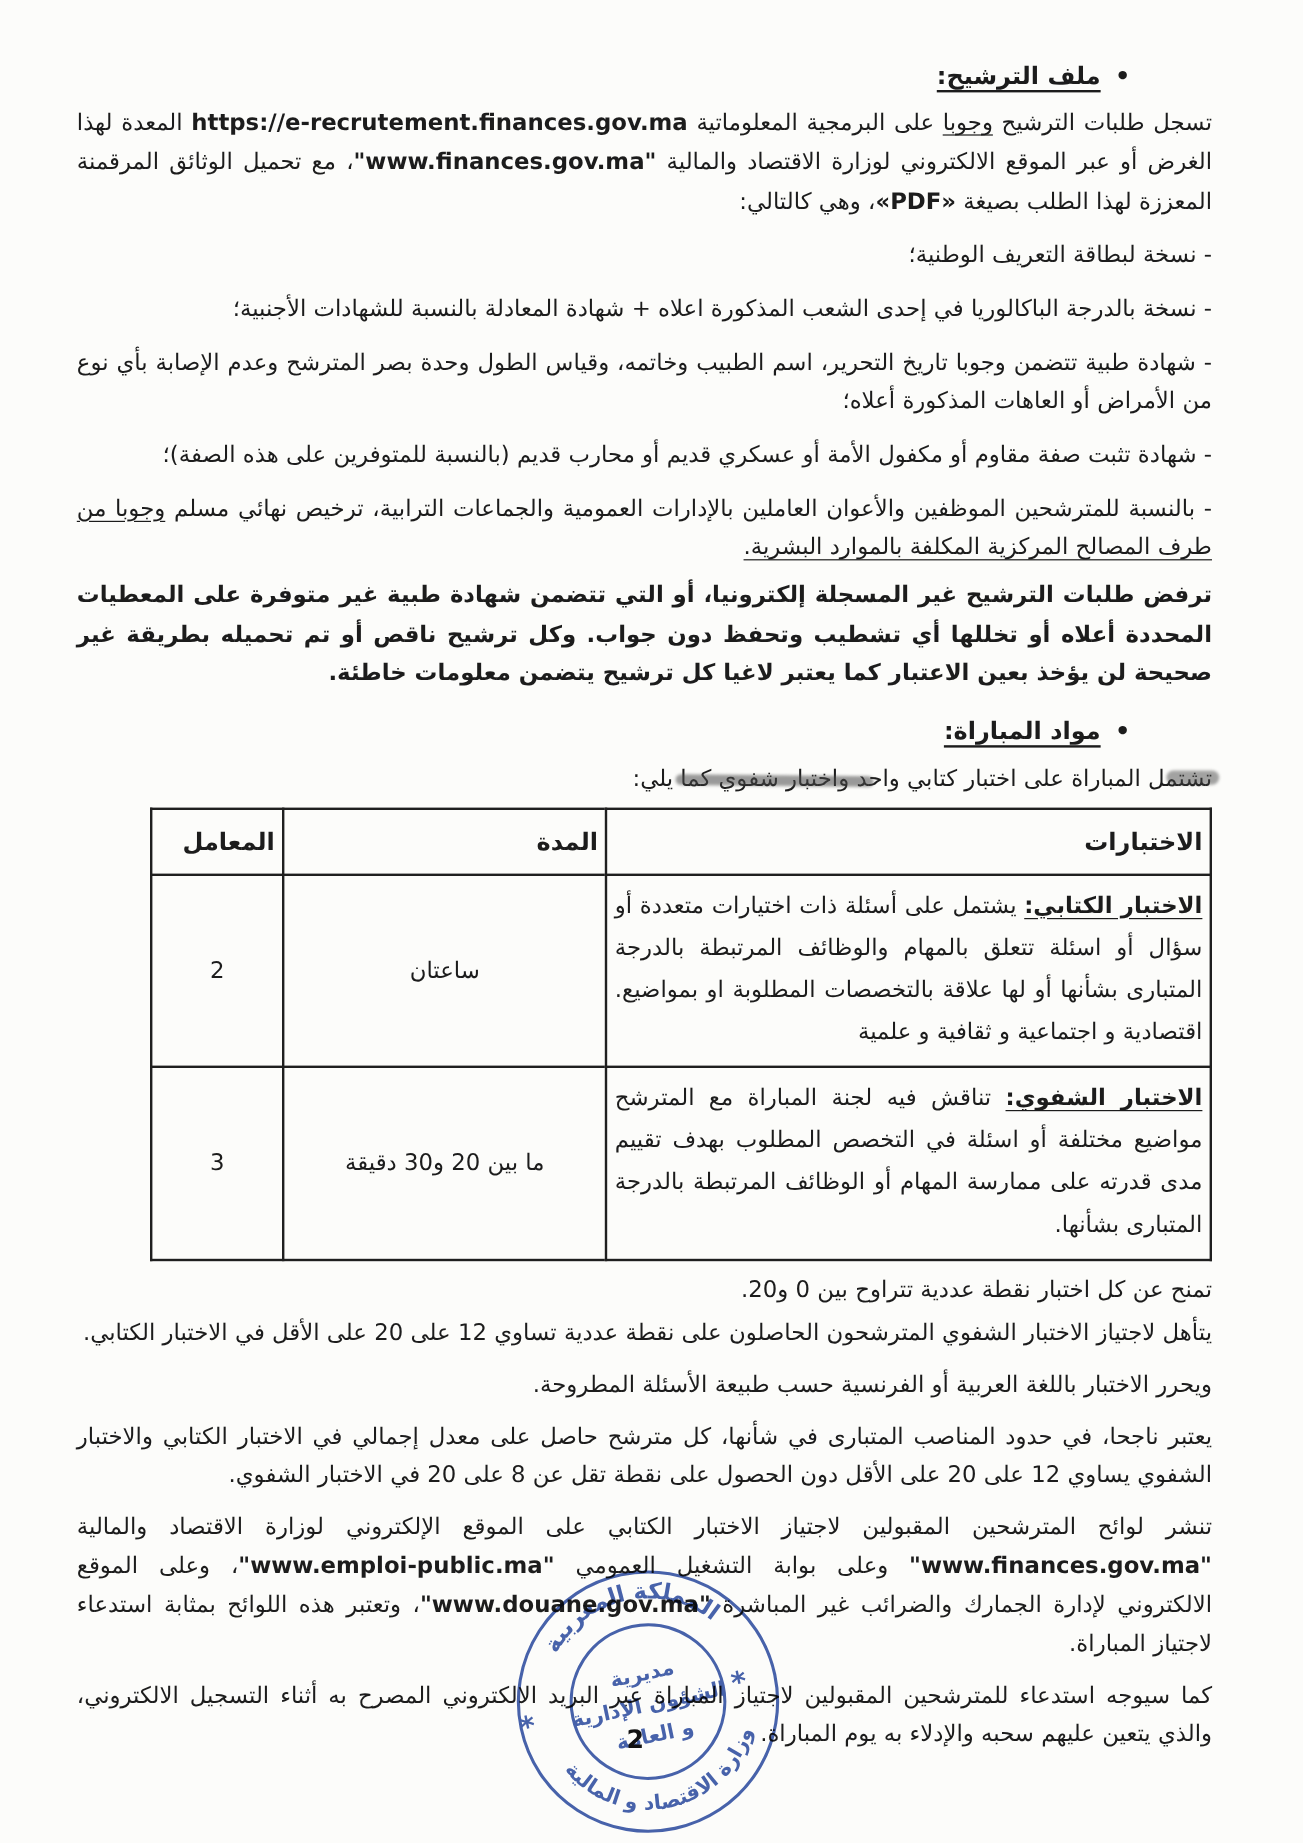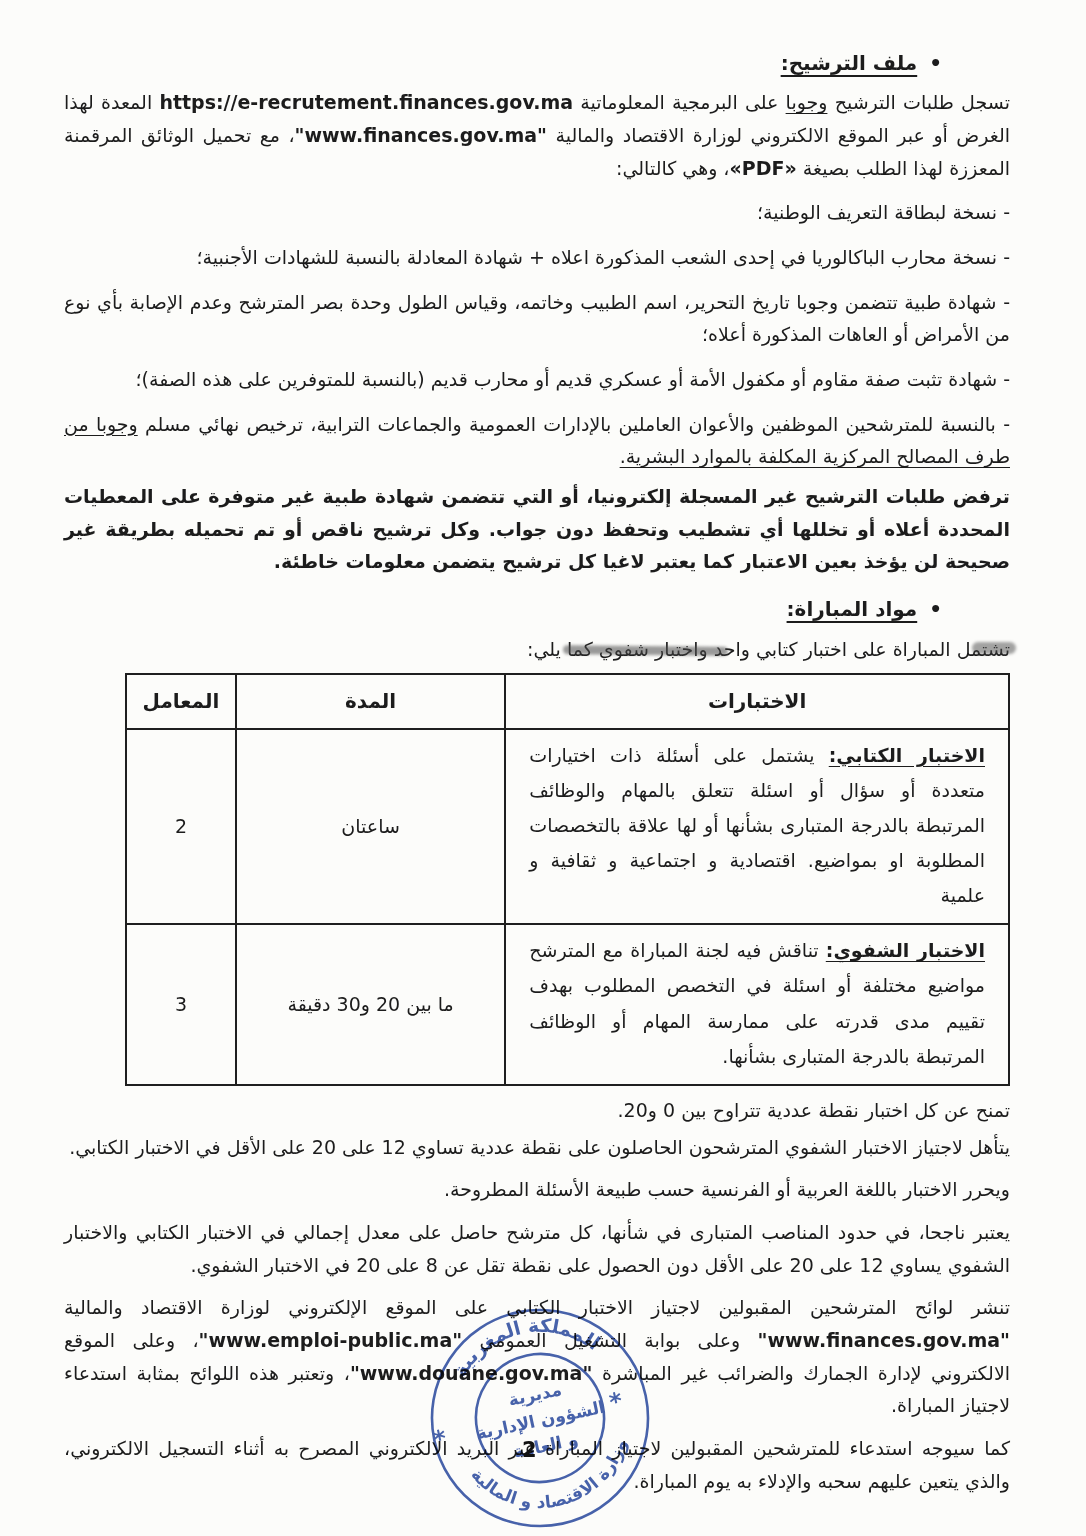--- a/index.html
+++ b/index.html
@@ -38,23 +38,23 @@
   .bu{font-weight:700;text-decoration:underline;text-underline-offset:4px;}
   .url{direction:ltr;unicode-bidi:isolate;font-weight:700;letter-spacing:0;}
   .bold-para{font-weight:700;margin:4px 0 14px;}
   .exam-intro{margin:0 0 8px;}
   table.exam{
     width:885px;border-collapse:collapse;margin:2px 0 8px;
     background:#fcfcfa;
   }
   table.exam th,table.exam td{border:2px solid #1f1f1f;}
   table.exam th{
-    font-weight:700;font-size:20px;text-align:center;padding:9px 6px;
+    font-weight:700;font-size:20px;padding:9px 6px;
   }
-  td.tests{padding:8px 23px 10px;text-align:justify;line-height:1.85;}
+  td.tests{padding:8px 6px 10px;text-align:justify;line-height:1.85;}
   td.mid{text-align:center;vertical-align:middle;font-size:19px;padding:6px;}
   .smudge{position:absolute;background:#4a4a4a;border-radius:6px;filter:blur(1.5px);}
   .stamp-wrap{
     position:absolute;left:418px;top:1296px;width:244px;height:244px;
     transform:rotate(-12deg);
     mix-blend-mode:multiply;opacity:.93;
   }
   .page-num{
     position:absolute;left:522px;top:1438px;
     font-size:21px;font-weight:700;color:#111;
@@ -69,21 +69,21 @@
   <div class="content">
 
     <div class="bullet-h">
       <span class="blt">•</span>
       <span class="ht">ملف الترشيح:</span>
     </div>
 
     <p class="para tight"><span>تسجل طلبات الترشيح </span><span class="u">وجوبا</span><span> على البرمجية المعلوماتية </span><span class="url">https://e-recrutement.finances.gov.ma</span><span> المعدة لهذا الغرض أو عبر الموقع الالكتروني لوزارة الاقتصاد والمالية </span><span class="url">"www.finances.gov.ma"</span><span>، مع تحميل الوثائق المرقمنة المعززة لهذا الطلب بصيغة </span><span class="b">«PDF»</span><span>، وهي كالتالي:</span></p>
 
     <div class="dash-item"><span>- نسخة لبطاقة التعريف الوطنية؛</span></div>
-    <div class="dash-item"><span>- نسخة محارب الباكالوريا في إحدى الشعب المذكورة اعلاه + شهادة المعادلة بالنسبة للشهادات الأجنبية؛</span></div>
+    <div class="dash-item"><span>- نسخة بالدرجة الباكالوريا في إحدى الشعب المذكورة اعلاه + شهادة المعادلة بالنسبة للشهادات الأجنبية؛</span></div>
     <div class="dash-item"><span>- شهادة طبية تتضمن وجوبا تاريخ التحرير، اسم الطبيب وخاتمه، وقياس الطول وحدة بصر المترشح وعدم الإصابة بأي نوع من الأمراض أو العاهات المذكورة أعلاه؛</span></div>
     <div class="dash-item"><span>- شهادة تثبت صفة مقاوم أو مكفول الأمة أو عسكري قديم أو محارب قديم (بالنسبة للمتوفرين على هذه الصفة)؛</span></div>
     <div class="dash-item"><span>- بالنسبة للمترشحين الموظفين والأعوان العاملين بالإدارات العمومية والجماعات الترابية، ترخيص نهائي مسلم </span><span class="u">وجوبا من طرف المصالح المركزية المكلفة بالموارد البشرية.</span></div>
 
 
     <p class="bold-para"><span>ترفض طلبات الترشيح غير المسجلة إلكترونيا، أو التي تتضمن شهادة طبية غير متوفرة على المعطيات المحددة أعلاه أو تخللها أي تشطيب وتحفظ دون جواب. وكل ترشيح ناقص أو تم تحميله بطريقة غير صحيحة لن يؤخذ بعين الاعتبار كما يعتبر لاغيا كل ترشيح يتضمن معلومات خاطئة.</span></p>
 
     <div class="bullet-h">
       <span class="blt">•</span>
       <span class="ht">مواد المباراة:</span>

